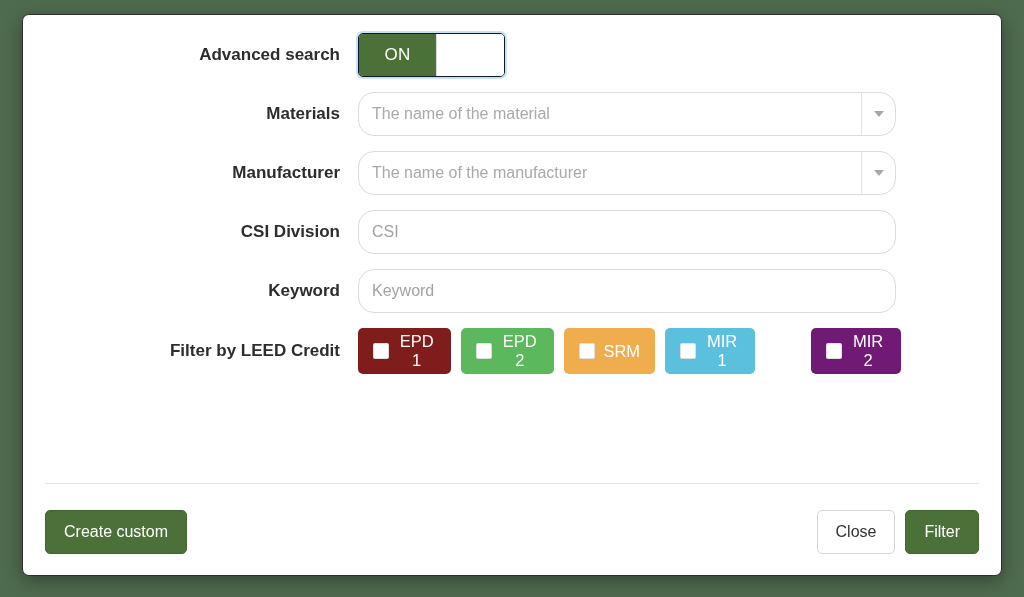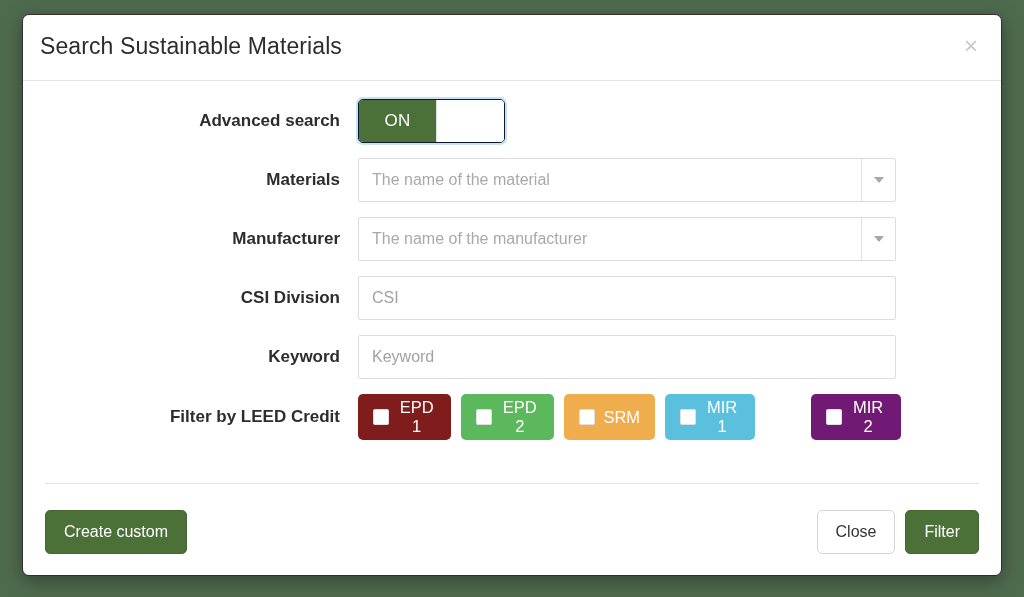--- a/index.html
+++ b/index.html
@@ -104,21 +104,21 @@
     background: #fff;
     border-left: 1px solid #dedede;
   }
 
   
   .field {
     position: relative;
     width: 538px;
     height: 44px;
     border: 1px solid #dcdcdc;
-    border-radius: 2px;
+    border-radius: 16px;
     background: #fff;
     display: flex;
     align-items: center;
   }
   .field-text {
     flex: 1;
     padding: 0 13px;
     font-size: 16px;
     color: #a2a2a2;
     white-space: nowrap;
@@ -203,24 +203,20 @@
     background: #fff;
     color: #333;
     border-color: #d6d6d6;
   }
 </style>
 </head>
 <body>
 
 <div class="modal">
 
-  <div class="modal-header">
-    <div class="modal-title">Search Sustainable Materials</div>
-    <button class="close-icon">×</button>
-  </div>
 
   <div class="modal-body">
 
     <div class="form-row">
       <div class="form-label">Advanced search</div>
       <div class="control-area">
         <div class="toggle">
           <div class="toggle-on">ON</div>
           <div class="toggle-handle"></div>
         </div>

